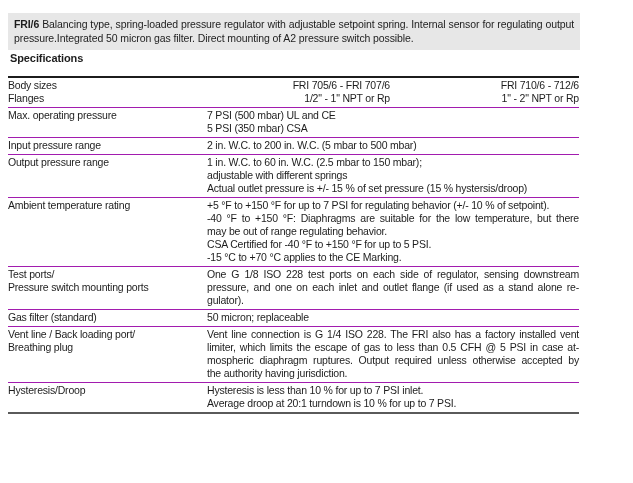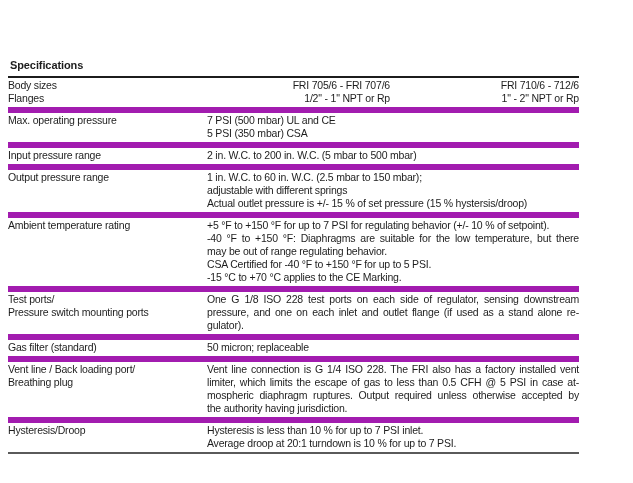--- a/index.html
+++ b/index.html
@@ -32,60 +32,63 @@
     line-height: 14px;
     letter-spacing: -0.1px;
     text-align: justify;
     margin: 0;
   }
   .intro-text b { letter-spacing: -0.1px; }
   
   .section-title {
     position: absolute;
     left: 10px;
-    top: 59px;
+    top: 52px;
     font-size: 11px;
     font-weight: bold;
     letter-spacing: -0.1px;
     margin: 0;
   }
   
   table.specs {
     position: absolute;
     left: 8px;
     top: 76px;
     width: 571px;
     border-collapse: collapse;
     table-layout: fixed;
     border-top: 2px solid #1c1c1c;
     font-size: 10.5px;
     line-height: 13px;
     letter-spacing: -0.2px;
   }
   table.specs col.c-label { width: 199px; }
-  table.specs tr { border-bottom: 6px solid #a21caf; }
+  table.specs tr { border-bottom: 1px solid #a21caf; }
   table.specs tr:last-child { border-bottom: 2px solid #5a5a5a; }
   table.specs td {
     vertical-align: top;
     padding: 1px 0 2px 0;
   }
   td.lab { padding-left: 2px; }
   .ln { white-space: normal; }
   
   .jl { text-align: justify; text-align-last: justify; }
   
   .cols { display: flex; text-align: right; }
   .cols .c1 { width: 183px; flex: none; }
   .cols .c2 { flex: 1; }
 </style>
 </head>
 <body>
 
 <div class="page">
 
+  <div class="intro-box" style="background: rgb(231, 231, 231);">
+    <p class="intro-text"><b>FRI/6</b><span> Balancing type, spring-loaded pressure regulator with adjustable setpoint spring. Internal sensor for regulating output pressure.Integrated 50 micron gas filter. Direct mounting of A2 pressure switch possible.</span></p>
+  </div>
 
   <h2 class="section-title">Specifications</h2>
 
   <table class="specs">
     <colgroup>
         <col class="c-label">
         <col class="c-value">
       </colgroup>
 
     <tbody>

